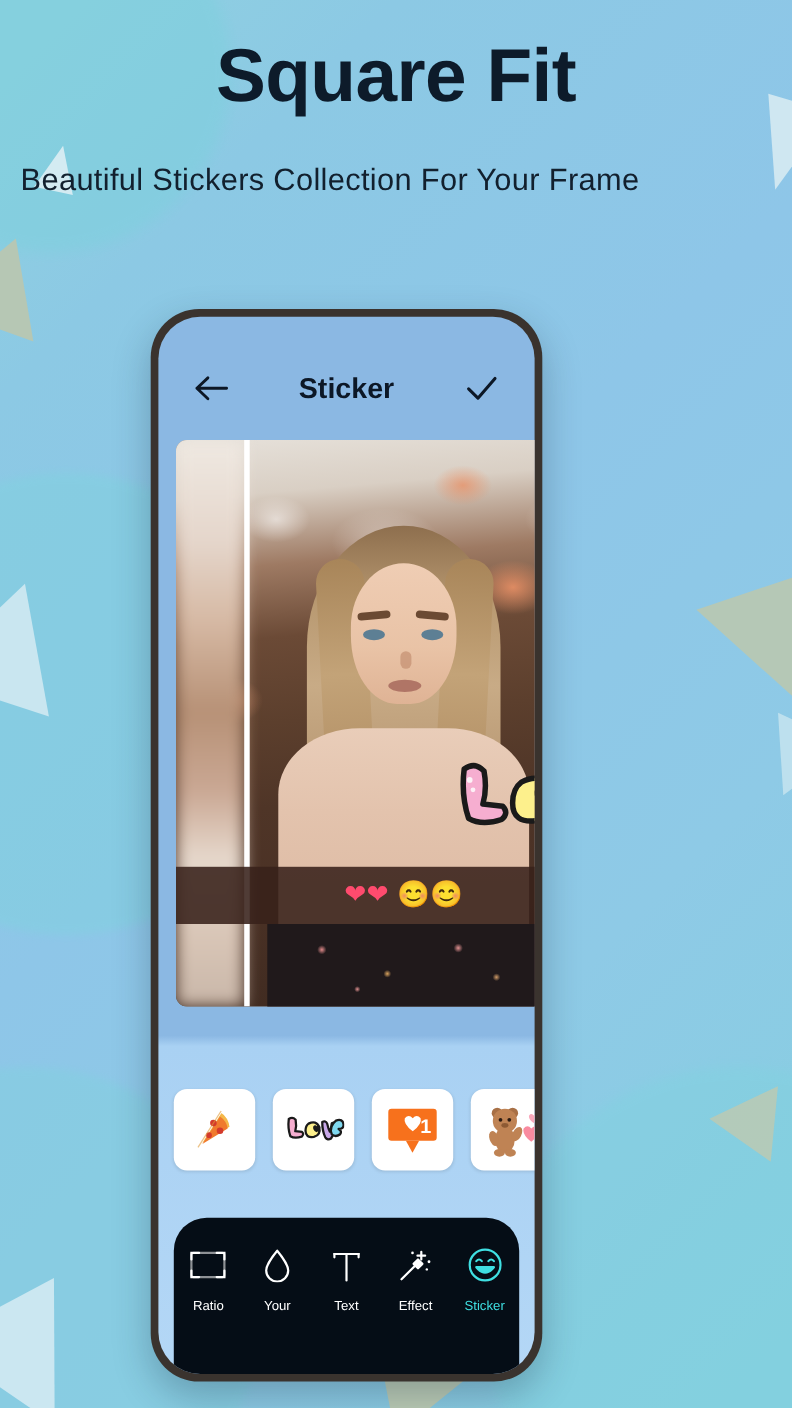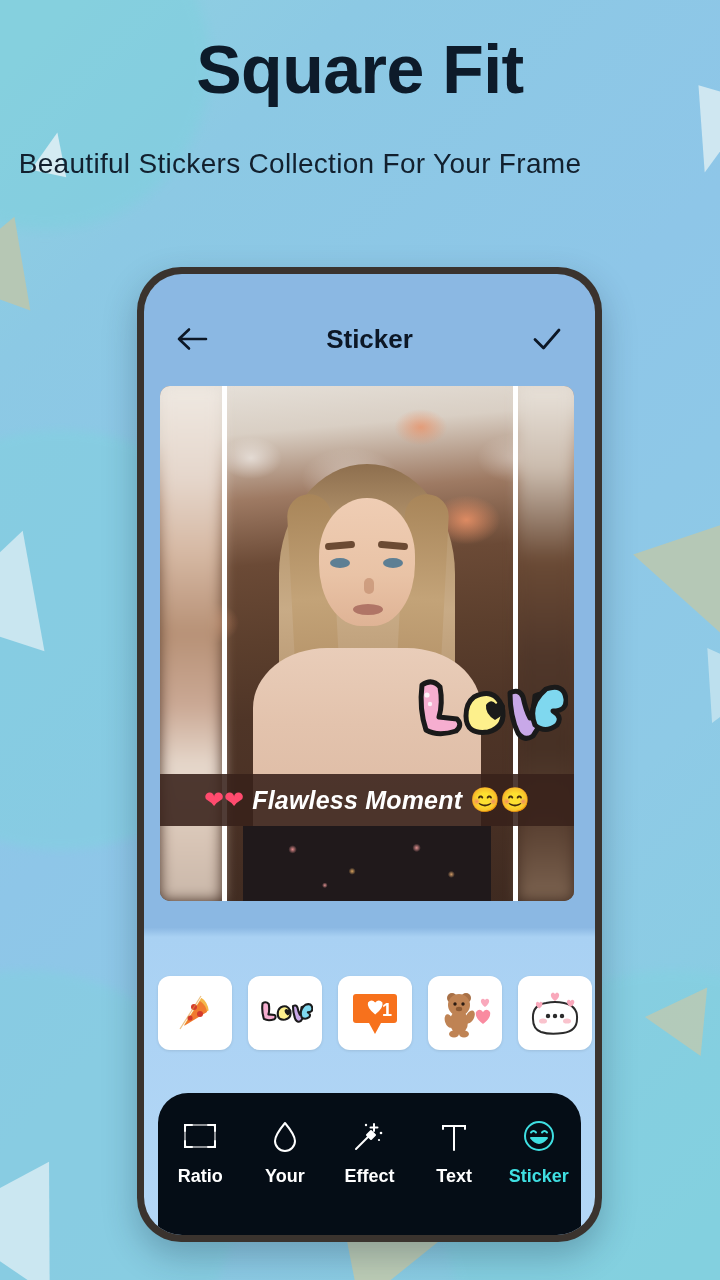--- a/index.html
+++ b/index.html
@@ -142,22 +142,22 @@
     font-size: 28px;
     font-weight: 500;
     color: #12202e;
     letter-spacing: 0.3px;
   }
 
   
   #phone {
     position: absolute;
     left: 137px;
-    top: 267px;
-    width: 465px;
+    top: 281px;
+    width: 356px;
     height: 975px;
     background: #3a332e;
     border-radius: 44px;
     box-shadow: 0 14px 34px rgba(20,40,60,.28);
     padding: 7px;
     box-sizing: border-box;
   }
   #screen {
     position: relative;
     width: 100%;
@@ -373,23 +373,23 @@
   }
   .dock-item {
     width: 62px;
     display: flex;
     flex-direction: column;
     align-items: center;
     gap: 11px;
   }
   .dock-icon { height: 38px; display:flex; align-items:center; justify-content:center; }
   .dock-label {
-    font-size: 18px;
+    font-size: 12px;
     color: #ffffff;
-    font-weight: 700;
+    font-weight: 400;
   }
   .dock-item.active .dock-label { color: #3fdfe2; }
 </style>
 </head>
 <body>
 
 <div id="stage">
 
   <div class="deco blob-tl"></div>
   <div class="deco blob-ml"></div>
@@ -458,21 +458,20 @@
               <path d="M140 18 q18 -6 20 10 q1 12 -13 12 q10 6 4 14 q-12 9 -22 0 q-8 -20 11 -36 z" fill="#7fd8ef"></path>
             </g>
             <path d="M80 34 q5 -7 10 -1 q5 -6 9 2 q0 9 -10 14 q-10 -6 -9 -15 z" fill="#1a1a1a"></path>
             <circle cx="21" cy="24" r="2.6" fill="#ffffff" opacity=".85"></circle>
             <circle cx="24" cy="33" r="2.2" fill="#ffffff" opacity=".8"></circle>
           </svg>
         </div>
 
         <div class="caption-bar">
           <span class="cap-emoji" style="color:#ff4b6e">❤❤</span>
-          <span class="caption-text">Flawless Moment</span>
           <span class="cap-emoji">😊😊</span>
         </div>
       </div>
 
       <div class="sticker-tray">
 
         <div class="sticker-cell">
           <svg width="48" height="48" viewBox="0 0 48 48">
             <path d="M9 40 L30 7 q8 5 9 15 z" fill="#f4b84a" stroke="#ffffff" stroke-width="2.5" stroke-linejoin="round"></path>
             <path d="M13 37 L29 12 q6 4 7 11 z" fill="#f07a2e"></path>
@@ -554,43 +553,43 @@
             <svg width="28" height="32" viewBox="0 0 28 32" fill="none" stroke="#ffffff" stroke-width="2">
               <path d="M14 3 C14 3 24 15 24 21 a10 10 0 0 1 -20 0 C4 15 14 3 14 3 z" stroke-linejoin="round"></path>
             </svg>
           </span>
           <span class="dock-label">Your</span>
         </div>
 
 
         <div class="dock-item">
           <span class="dock-icon">
+            <svg width="30" height="32" viewBox="0 0 30 32" fill="none" stroke="#ffffff" stroke-width="2" stroke-linecap="round">
+              <path d="M4 6 h22 a0 0 0 0 1 0 0"></path>
+              <path d="M4 9V6h22v3"></path>
+              <path d="M15 6v24"></path>
+            </svg>
+          </span>
+          <span class="dock-label">Text</span>
+        </div>
+
+        <div class="dock-item">
+          <span class="dock-icon">
             <svg width="34" height="32" viewBox="0 0 34 32" fill="none" stroke="#ffffff" stroke-width="2" stroke-linecap="round">
               <path d="M4 29 L20 13"></path>
               <path d="M22 4v7M18.5 7.5h7"></path>
               <path d="M19 11 l4 4 -4 4 -4 -4 z" fill="#ffffff" stroke-linejoin="round"></path>
               <circle cx="29" cy="13" r="1.3" fill="#ffffff" stroke="none"></circle>
               <circle cx="14" cy="5" r="1.2" fill="#ffffff" stroke="none"></circle>
               <circle cx="27" cy="20" r="1.1" fill="#ffffff" stroke="none"></circle>
             </svg>
           </span>
           <span class="dock-label">Effect</span>
         </div>
 
-        <div class="dock-item">
-          <span class="dock-icon">
-            <svg width="30" height="32" viewBox="0 0 30 32" fill="none" stroke="#ffffff" stroke-width="2" stroke-linecap="round">
-              <path d="M4 6 h22 a0 0 0 0 1 0 0"></path>
-              <path d="M4 9V6h22v3"></path>
-              <path d="M15 6v24"></path>
-            </svg>
-          </span>
-          <span class="dock-label">Text</span>
-        </div>
-
         <div class="dock-item active">
           <span class="dock-icon">
             <svg width="34" height="34" viewBox="0 0 34 34" fill="none" stroke="#3fdfe2" stroke-width="2">
               <circle cx="17" cy="17" r="14"></circle>
               <path d="M9 13.5 q2.5 -3 5 0M20 13.5 q2.5 -3 5 0" stroke-linecap="round"></path>
               <path d="M9 19 q8 10 16 0 z" fill="#3fdfe2" stroke-linejoin="round"></path>
             </svg>
           </span>
           <span class="dock-label">Sticker</span>
         </div>

